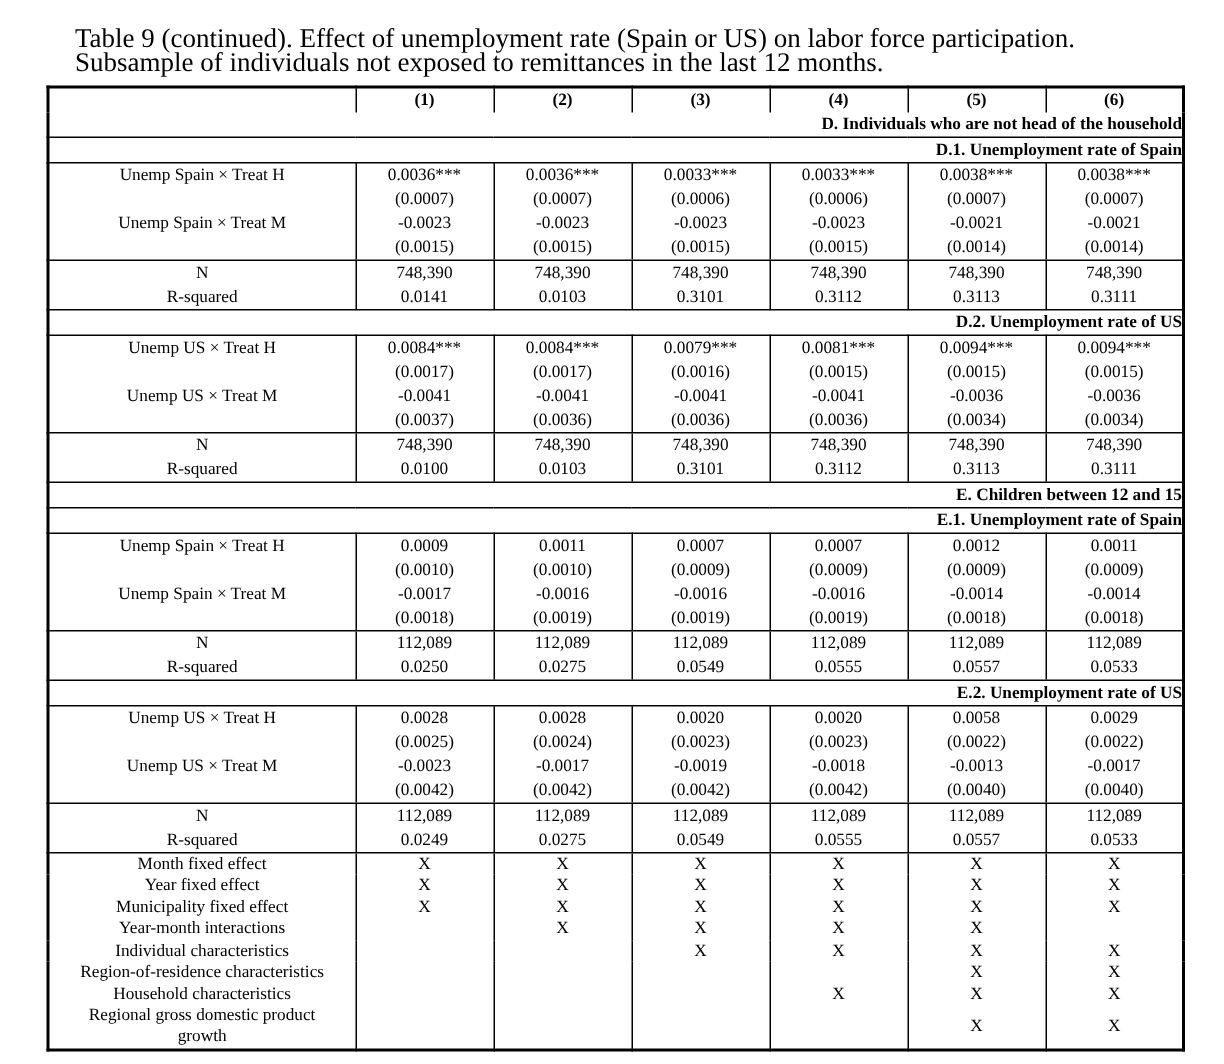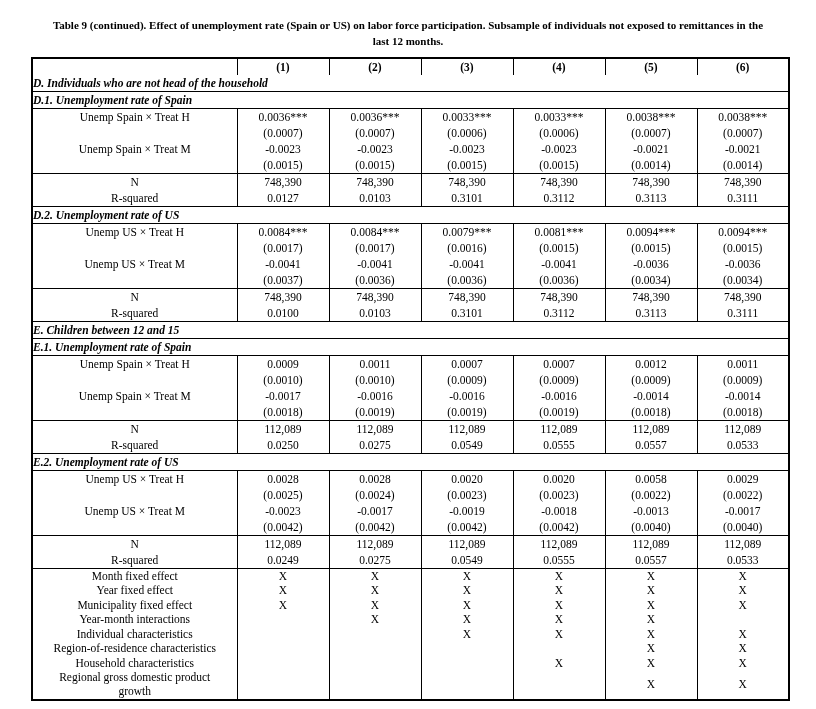--- a/index.html
+++ b/index.html
@@ -9,23 +9,22 @@
     width: 816px;
     height: 709px;
     background: #ffffff;
     color: #000000;
     font-family: "Liberation Serif", "DejaVu Serif", serif;
     overflow: hidden;
   }
   .table-title {
     margin: 17px auto 8px auto;
     max-width: 716px;
-    text-align: center;
-    font-weight: bold;
-    font-size: 11px;
+    font-weight: normal;
+    font-size: 18px;
     line-height: 16px;
   }
   table.results {
     border-collapse: collapse;
     table-layout: fixed;
     margin-left: 31px;
     width: 757px;
     border: 2px solid #000000;
   }
   table.results td {
@@ -37,25 +36,24 @@
   td.data-cell { border-left: 1px solid #000000; }
   tr.bb > td { border-bottom: 1px solid #000000; }
   .line {
     height: 16px;
     line-height: 16px;
     text-align: center;
     white-space: nowrap;
   }
   .col-head { font-weight: bold; }
   td.span-head {
-    text-align: left;
+    text-align: right;
     font-weight: bold;
     height: 16px;
     line-height: 16px;
-    font-style: italic;
   }
   tr.ctrl > td {
     height: 14.5px;
     line-height: 14.2px;
     text-align: center;
   }
   tr.ctrl > td.ctrl-label-cell { padding: 0 10px; }
 </style>
 </head>
 <body>
@@ -144,21 +142,21 @@
             <div class="line">(0.0014)</div>
           </td>
         </tr>
         <tr class="bb">
           <td class="label-cell">
             <div class="line">N</div>
             <div class="line">R-squared</div>
           </td>
           <td class="data-cell">
             <div class="line">748,390</div>
-            <div class="line">0.0127</div>
+            <div class="line">0.0141</div>
           </td>
           <td class="data-cell">
             <div class="line">748,390</div>
             <div class="line">0.0103</div>
           </td>
           <td class="data-cell">
             <div class="line">748,390</div>
             <div class="line">0.3101</div>
           </td>
           <td class="data-cell">

